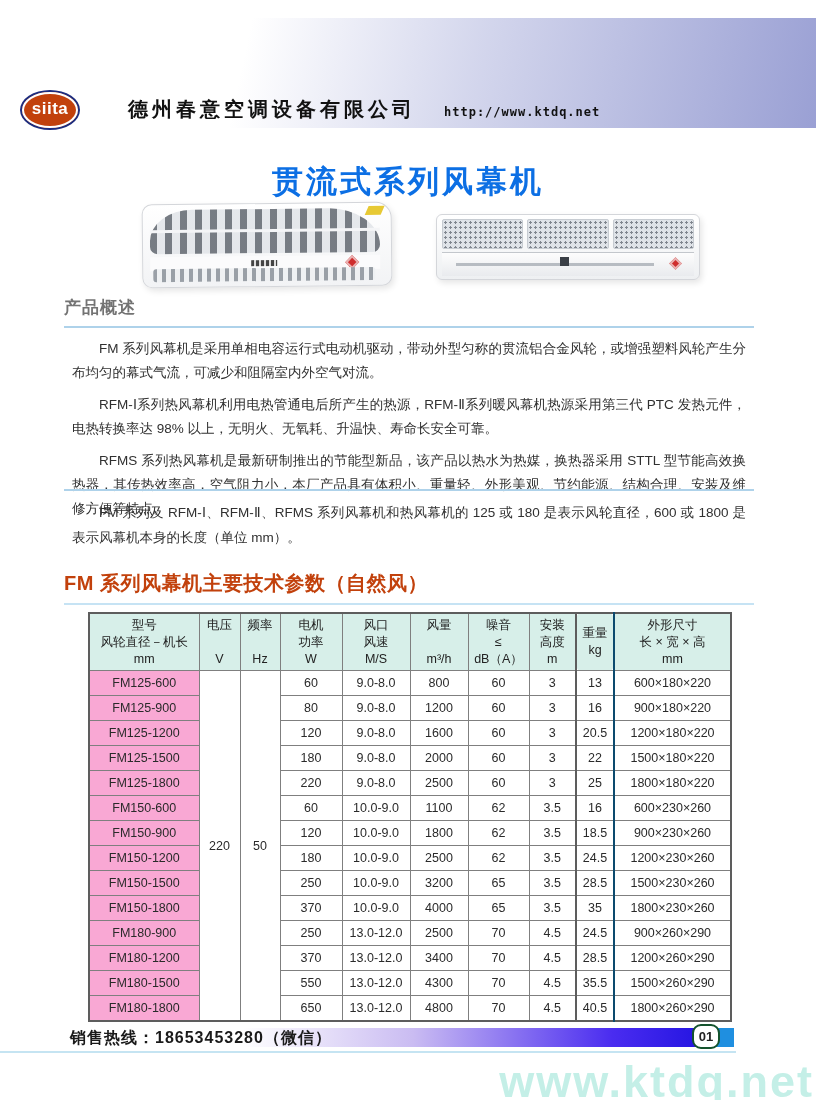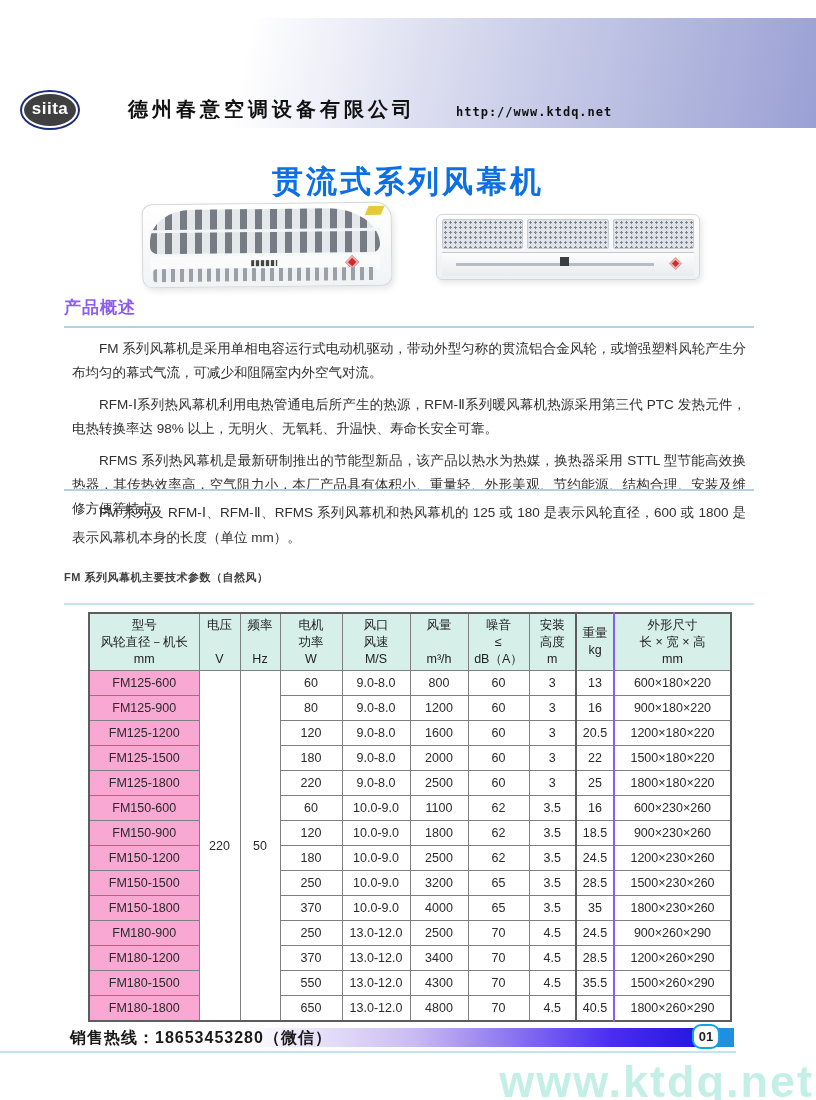--- a/index.html
+++ b/index.html
@@ -4,28 +4,28 @@
 <style>
   html,body{margin:0;padding:0;background:#fff;}
   .page{position:relative;width:816px;height:1100px;background:#ffffff;overflow:hidden;
         font-family:"Liberation Sans","DejaVu Sans",sans-serif;color:#2a2a2a;}
 
   
   .band{position:absolute;left:0;top:18px;width:816px;height:110px;
         background:linear-gradient(102deg,rgba(158,164,214,0) 30%,rgba(158,164,214,0.45) 58%,#9aa0d4 100%);}
 
   
-  .logo{position:absolute;left:20px;top:90px;width:60px;height:40px;background:#404040;
+  .logo{position:absolute;left:20px;top:90px;width:60px;height:40px;background:#c2410c;
         border-radius:50%;border:2px solid #1d2c7e;box-sizing:border-box;
         display:flex;align-items:center;justify-content:center;}
   .logo-inner{width:52px;height:32px;border:2px solid #ffffff;border-radius:50%;
         display:flex;align-items:center;justify-content:center;}
   .logo-text{color:#fff;font-weight:bold;font-size:17px;letter-spacing:0.5px;transform:translateY(-1px);}
 
-  .company-line{position:absolute;left:128px;top:96px;display:flex;align-items:baseline;gap:40px;white-space:nowrap;}
+  .company-line{position:absolute;left:128px;top:96px;display:flex;align-items:baseline;gap:28px;white-space:nowrap;}
   .company{font-family:"Liberation Serif","DejaVu Serif",serif;font-weight:bold;font-size:20px;
            letter-spacing:4px;color:#111;}
   .site{font-family:"DejaVu Sans Mono","Liberation Mono",monospace;font-weight:bold;font-size:12px;
         letter-spacing:1px;color:#111;}
 
   .main-title{position:absolute;left:0;top:140px;width:816px;text-align:center;
         font-size:31px;font-weight:bold;color:#0c6fe4;letter-spacing:3px;}
 
   
   .unit-l{position:absolute;left:142px;top:203px;width:250px;height:84px;}
@@ -54,49 +54,49 @@
         background-image:radial-gradient(circle,#80868f 1px,transparent 1.3px);background-size:5px 5px;}
   .unit-r .front{position:absolute;left:5px;right:5px;top:37px;height:23px;
         background:linear-gradient(#fdfdfd,#e9ebee);border-top:1px solid #c3c7cc;}
   .unit-r .slot{position:absolute;left:14px;right:40px;top:10px;height:3px;background:#b7bcc2;}
   .unit-r .ctrl{position:absolute;left:118px;top:4px;width:9px;height:9px;background:#3a3f46;}
   .unit-r .badge-red{position:absolute;right:14px;top:6px;width:9px;height:9px;background:#cf2d2d;
         transform:rotate(45deg);box-shadow:inset 0 0 0 2px #e9b2b2;}
 
   
   .section{position:absolute;left:64px;width:690px;}
-  .sec-title{font-size:17px;font-weight:bold;color:#8b5cf6;letter-spacing:1px;margin:0;}
+  .sec-title{font-size:17px;font-weight:bold;color:#737373;letter-spacing:1px;margin:0;}
   .sec-rule{height:2px;background:#aed2ea;margin-top:7px;}
   .sec-body{margin-top:9px;}
   .sec-body p{margin:8px;font-size:13.5px;line-height:24px;text-indent:2em;text-align:justify;color:#303030;}
   #sec-model .sec-body p{line-height:25px;}
 
   .table-title{position:absolute;left:64px;top:570px;width:690px;margin:0;
-        font-size:11px;font-weight:bold;color:#404040;letter-spacing:0.5px;}
+        font-size:20px;font-weight:bold;color:#c2410c;letter-spacing:0.5px;}
   .table-rule{position:absolute;left:64px;top:603px;width:690px;height:2px;background:#c6e3f4;}
 
   
   #tech-table{position:absolute;left:88px;top:612px;width:642px;border-collapse:collapse;
         table-layout:fixed;border:2px solid #5d5d5d;}
   #tech-table th,#tech-table td{border:1px solid #7f7f7f;text-align:center;vertical-align:middle;
         padding:0;overflow:hidden;}
   #tech-table thead th{background:#d7efe9;font-weight:normal;font-size:12.5px;color:#222;height:56px;}
   #tech-table thead th div{line-height:17px;}
   #tech-table tbody td{height:24px;font-size:12.5px;color:#2a2a2a;background:#ffffff;}
   #tech-table tbody td.model{background:#f9a8d4;}
-  #tech-table .wcol{border-left:2px solid #5d5d5d;border-right:2px solid #8b5cf6;border-radius:6px;}
+  #tech-table .wcol{border-left:2px solid #5d5d5d;border-right:2px solid #0c4a6e;border-radius:6px;}
 
   
   .foot-bar{position:absolute;left:0;top:1028px;width:712px;height:19px;
         background:linear-gradient(to right,#ffffff 0%,#ffffff 34%,#cabcf2 58%,#4a2cf0 86%,#2012e0 100%);}
   .hotline{position:absolute;left:70px;top:0;height:19px;line-height:19px;
         font-size:16px;font-weight:bold;color:#1a1a1a;letter-spacing:1px;}
   .blue-sq{position:absolute;left:712px;top:1028px;width:22px;height:19px;background:#1f8fe0;}
   .page-badge{position:absolute;left:692px;top:1024px;width:28px;height:25px;background:#ffffff;
-        border:2px solid #0ea5e9;border-radius:9px;box-sizing:border-box;
+        border:2px solid #14532d;border-radius:9px;box-sizing:border-box;
         text-align:center;line-height:21px;font-size:13px;font-weight:bold;color:#222;}
   .foot-rule{position:absolute;left:0;top:1051px;width:736px;height:2px;background:#c5e4f2;}
   .watermark{position:absolute;right:2px;top:1056px;font-size:45px;font-weight:bold;
         color:#c4efe7;letter-spacing:2px;white-space:nowrap;}
 </style>
 </head>
 <body>
 
 <div class="page">
 

